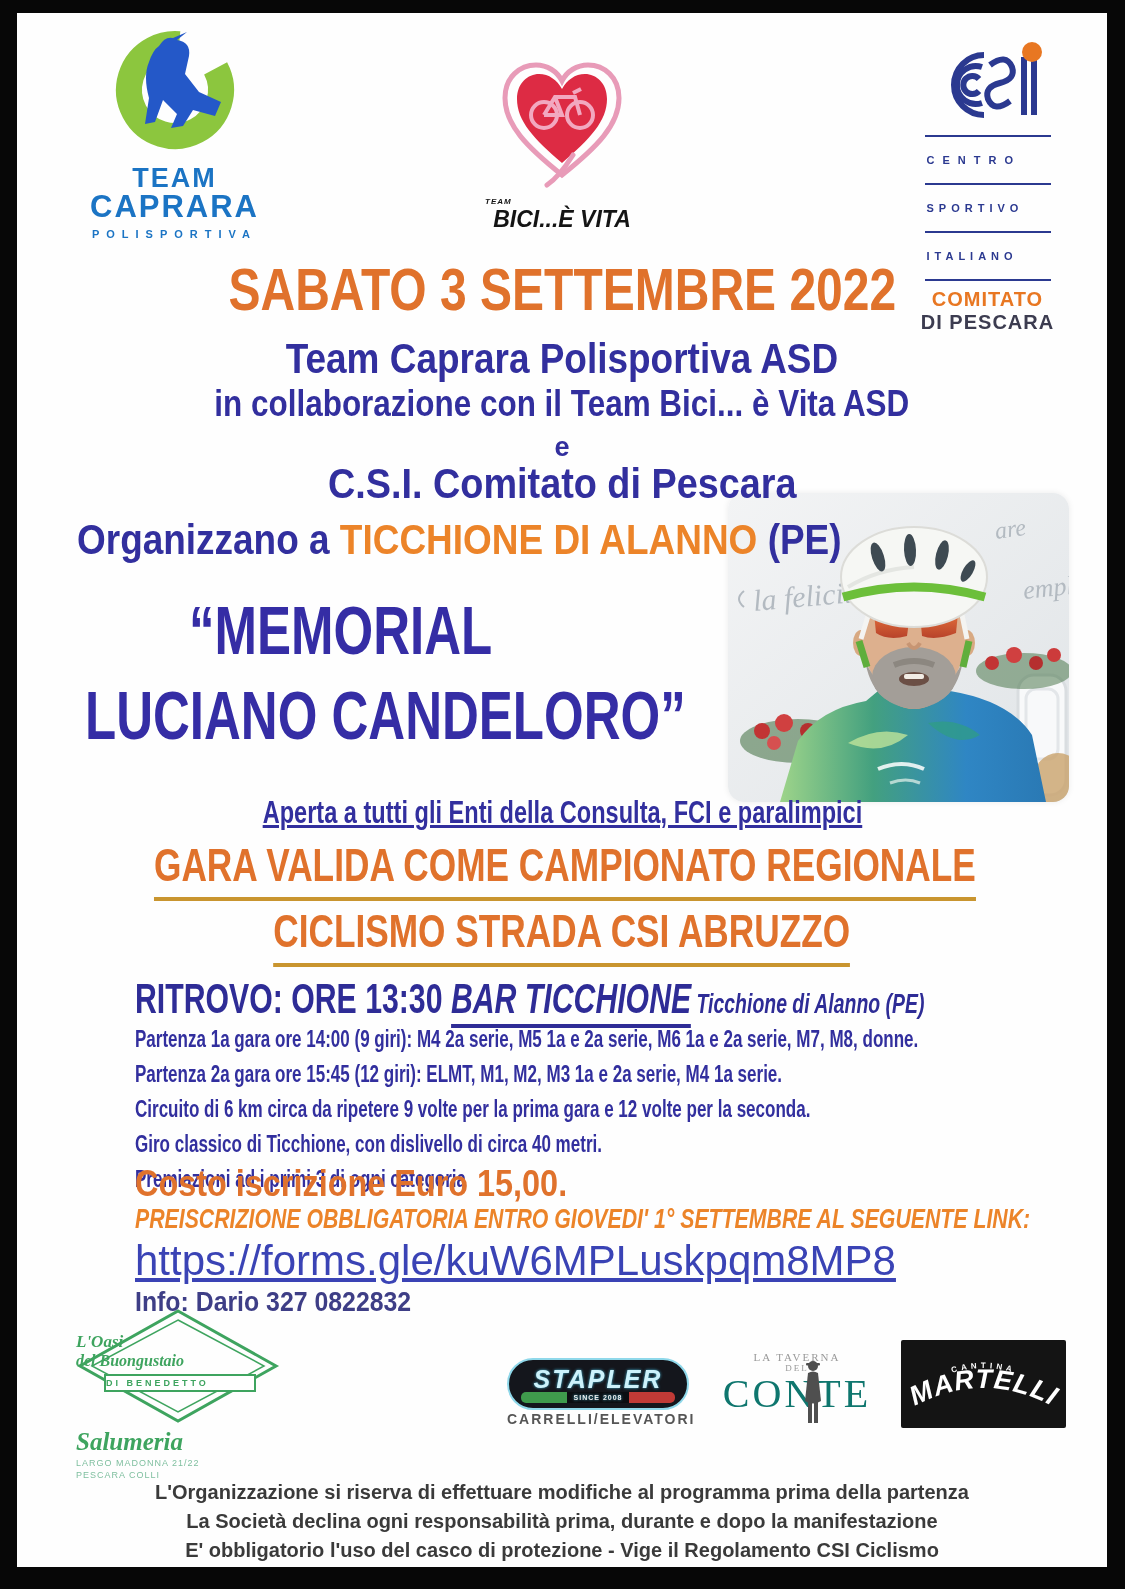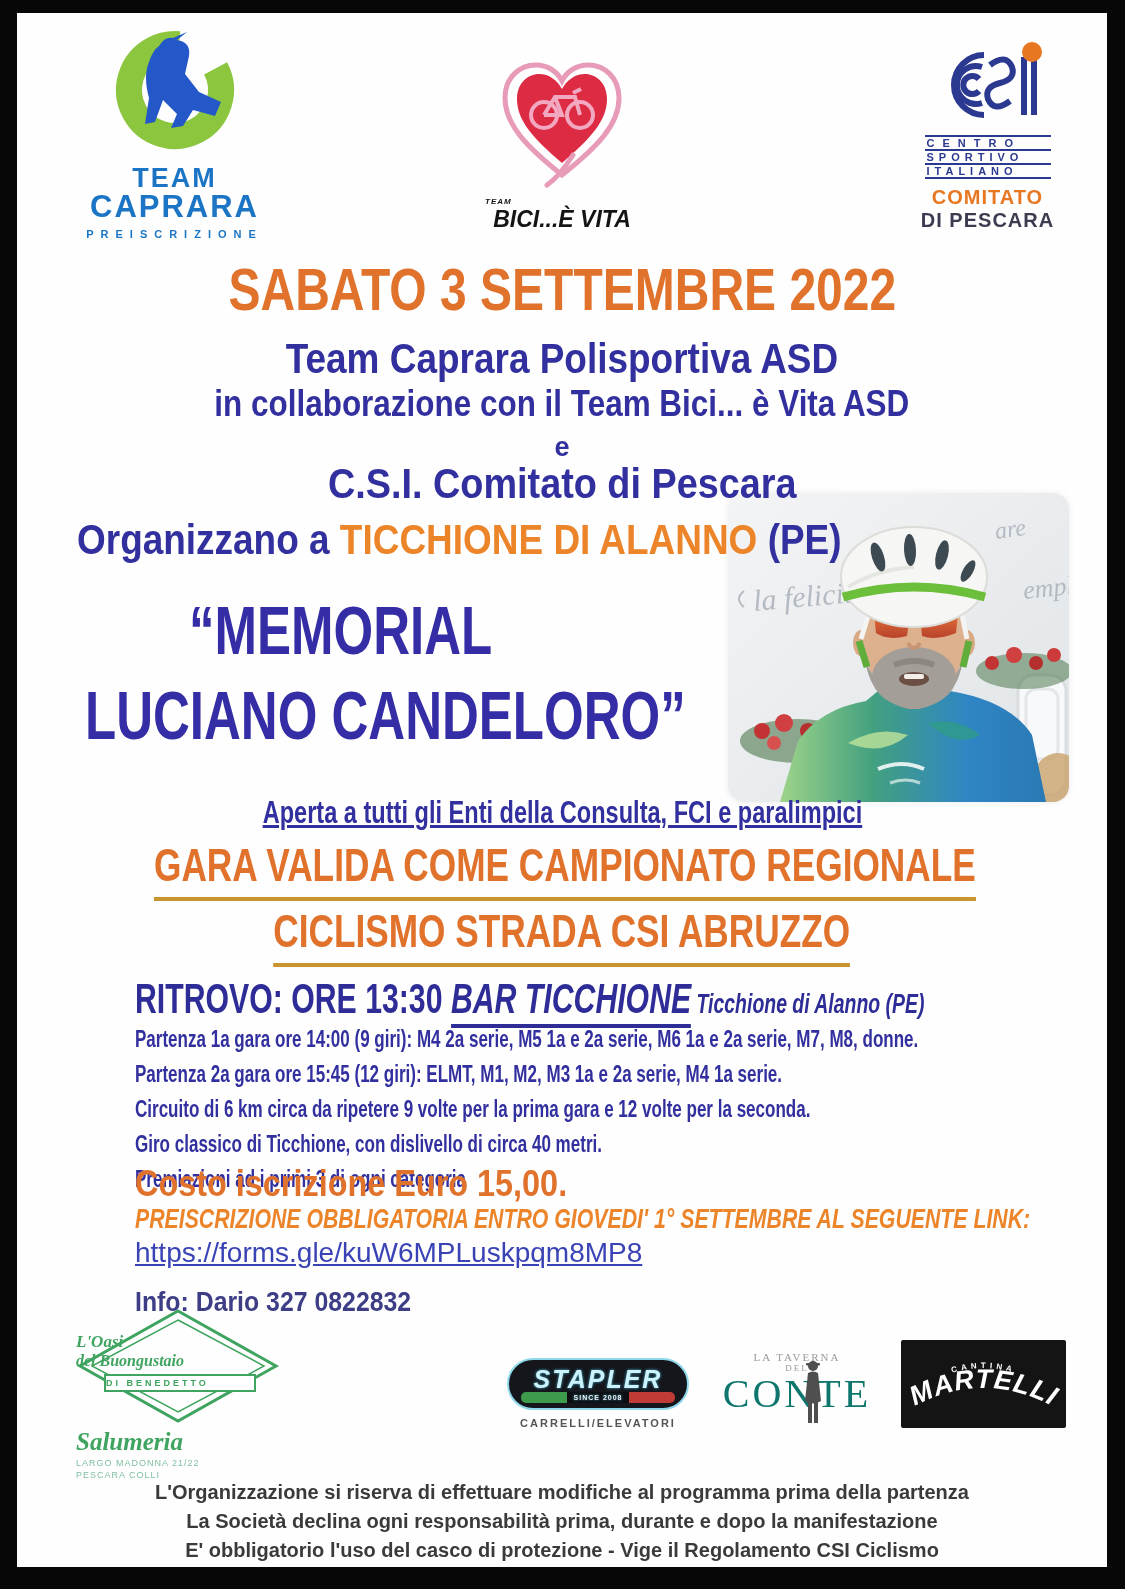--- a/index.html
+++ b/index.html
@@ -17,21 +17,21 @@
   .caprara{left:55px;top:15px;width:205px;height:235px;text-align:center;color:#1b74c4;}
   .caprara .t1{font-size:27px;font-weight:700;letter-spacing:2px;line-height:28px;}
   .caprara .t2{font-size:31px;font-weight:700;letter-spacing:2px;line-height:30px;}
   .caprara .t3{font-size:11px;font-weight:700;letter-spacing:7px;margin-top:6px;}
   .bici{left:440px;top:30px;width:210px;height:200px;text-align:center;color:#141414;}
   .bici .tm{font-size:8px;font-weight:700;font-style:italic;letter-spacing:1px;text-align:left;margin-left:28px;}
   .bici .nm{font-size:23px;font-weight:700;font-style:italic;letter-spacing:0px;}
   .csi{left:893px;top:28px;width:155px;height:205px;text-align:center;}
   .csi .rows{width:126px;margin:4px auto 0;border-top:2px solid #2b3990;}
   .csi .row{display:flex;justify-content:space-between;border-bottom:2px solid #2b3990;
-            color:#2b3990;font-size:11px;font-weight:700;padding:0 2px;}
+            color:#2b3990;font-size:11px;font-weight:700;padding:17px 2px;}
   .csi .com{color:#e87722;font-size:20px;font-weight:700;letter-spacing:1px;margin-top:7px;}
   .csi .pes{color:#3c3c50;font-size:20px;font-weight:700;letter-spacing:1px;}
 
   .photo{left:711px;top:480px;width:341px;height:309px;border-radius:16px;overflow:hidden;z-index:1;
          box-shadow:inset 0 0 28px rgba(255,255,255,.9), 0 0 6px rgba(0,0,0,.08);}
   .photo svg{display:block;}
 
   .u-blue{border-bottom:4px solid #2e2c96;padding-bottom:2px;}
   .u-gold{border-bottom:4px solid #c9952f;padding-bottom:5px;}
   a.reglink{color:#3a43b5;text-decoration:underline;font-weight:400;}
@@ -51,21 +51,21 @@
   .stapler .pill{position:relative;width:182px;height:52px;background:#14161c;border-radius:26px;
                  border:2px solid #8fd8ea;box-sizing:border-box;color:#cdf2fb;font-weight:700;
                  font-style:italic;font-size:25px;letter-spacing:2px;line-height:38px;
                  text-shadow:0 0 3px #48b8d8;}
   .stapler .band{position:absolute;left:12px;right:12px;bottom:5px;height:11px;display:flex;
                  border-radius:5px;overflow:hidden;}
   .stapler .g{flex:1;background:#3f9b4c;}
   .stapler .r{flex:1;background:#c03a36;}
   .stapler .s8{background:#0c0e12;color:#eee;font-size:7px;font-weight:700;line-height:11px;
                padding:0 7px;letter-spacing:1px;font-style:normal;}
-  .stapler .sub{font-size:11px;color:#555;letter-spacing:2px;font-weight:700;margin-top:7px;}
+  .stapler .sub{font-size:14px;color:#555;letter-spacing:2px;font-weight:700;margin-top:1px;}
   .taverna{left:695px;top:1338px;width:170px;height:85px;text-align:center;
            font-family:"Liberation Serif",serif;color:#999;}
   .taverna .l1{font-size:11px;letter-spacing:2px;}
   .taverna .l2{font-size:9px;letter-spacing:2px;}
   .taverna .nm{font-size:40px;letter-spacing:3px;color:#0f766e;line-height:42px;}
   .taverna .fig{position:absolute;left:88px;top:8px;z-index:2;}
   .martelli{left:884px;top:1327px;width:165px;height:88px;background:#141414;border-radius:2px;}
 
   .disc{color:#3a3a3a;font-size:20px;font-weight:700;line-height:29px;}
 </style>
@@ -75,21 +75,21 @@
 <div class="page">
  <div class="flyer">
 
   <div class="abs caprara">
     <svg width="135" height="132" viewBox="0 0 135 132">
       <circle cx="68" cy="62" r="46" fill="none" stroke="#8cc63e" stroke-width="26" stroke-dasharray="243 60" transform="rotate(-28 68 62)"></circle>
       <path d="M52,18 q6,-10 14,-8 l14,-6 -10,8 q14,2 12,16 l-4,18 14,18 22,10 -6,14 -22,-6 -10,16 -12,2 6,-14 -14,-14 -8,22 -10,2 4,-26 q-6,-22 0,-36 q4,-12 10,-16 z" fill="#2458c8"></path>
     </svg>
     <div class="t1">TEAM</div>
     <div class="t2">CAPRARA</div>
-    <div class="t3">PREISCRIZIONE</div>
+    <div class="t3">POLISPORTIVA</div>
   </div>
 
   <div class="abs bici">
     <svg width="150" height="150" viewBox="0 0 150 150">
       <path d="M75,132 C40,104 18,82 18,55 C18,34 33,22 49,22 C60,22 70,28 75,38 C80,28 90,22 101,22 C117,22 132,34 132,55 C132,82 110,104 75,132 Z" fill="none" stroke="#e89bb8" stroke-width="5"></path>
       <path d="M75,120 C47,96 30,78 30,56 C30,40 41,31 52,31 C62,31 70,37 75,46 C80,37 88,31 98,31 C109,31 120,40 120,56 C120,78 103,96 75,120 Z" fill="#dd2b44"></path>
       <path d="M86,112 q-14,22 -26,30" fill="none" stroke="#e89bb8" stroke-width="5" stroke-linecap="round"></path>
       <g stroke="#f2a8c0" stroke-width="4" fill="none">
         <circle cx="57" cy="72" r="13"></circle>
             <circle cx="93" cy="72" r="13"></circle>
@@ -258,21 +258,21 @@
     <div class="nowrap"><span class="sx b" style="font-size:23px;transform:scaleX(.74);transform-origin:0 50%;">Premiazioni ad i primi 3 di ogni categoria</span></div>
   </div>
 
   <div class="abs txt" style="left:118px;top:1150px;">
     <span class="sx b" style="font-size:36px;color:#e0722c;transform:scaleX(.9);transform-origin:0 50%;">Costo iscrizione Euro 15,00.</span>
   </div>
   <div class="abs txt" style="left:118px;top:1190px;">
     <span class="sx b" style="font-size:28px;color:#ec8429;font-style:italic;transform:scaleX(.76);transform-origin:0 50%;">PREISCRIZIONE OBBLIGATORIA ENTRO GIOVEDI' 1° SETTEMBRE AL SEGUENTE LINK:</span>
   </div>
   <div class="abs txt" style="left:118px;top:1224px;">
-    <a href="#" class="reglink" style="font-size:28px;">https://forms.gle/kuW6MPLuskpqm8MP8</a>
+    <a href="#" class="reglink" style="font-size:42px;">https://forms.gle/kuW6MPLuskpqm8MP8</a>
   </div>
   <div class="abs txt" style="left:118px;top:1274px;">
     <span class="sx b" style="font-size:27px;color:#3e3e86;transform:scaleX(.92);transform-origin:0 50%;">Info: Dario 327 0822832</span>
   </div>
 
   <div class="abs oasi">
     <svg class="abs" style="left:0;top:0;" width="205" height="118" viewBox="0 0 205 118">
       <polygon points="102,3 200,58 102,113 4,58" fill="none" stroke="#3ea45f" stroke-width="3"></polygon>
       <polygon points="102,12 188,58 102,104 16,58" fill="none" stroke="#3ea45f" stroke-width="1.5"></polygon>
     </svg>

